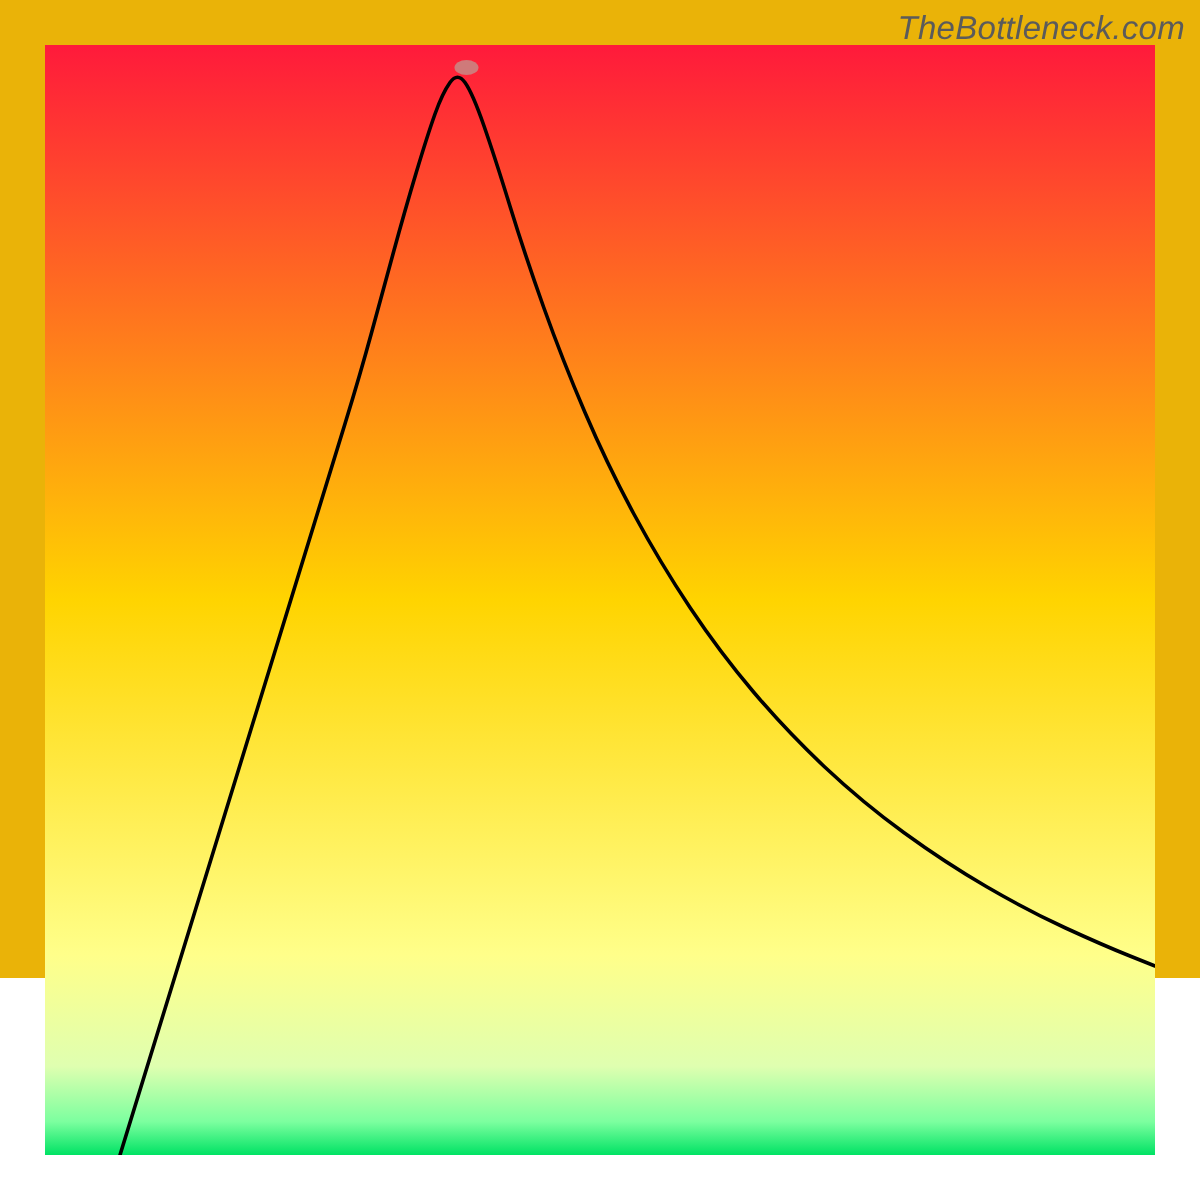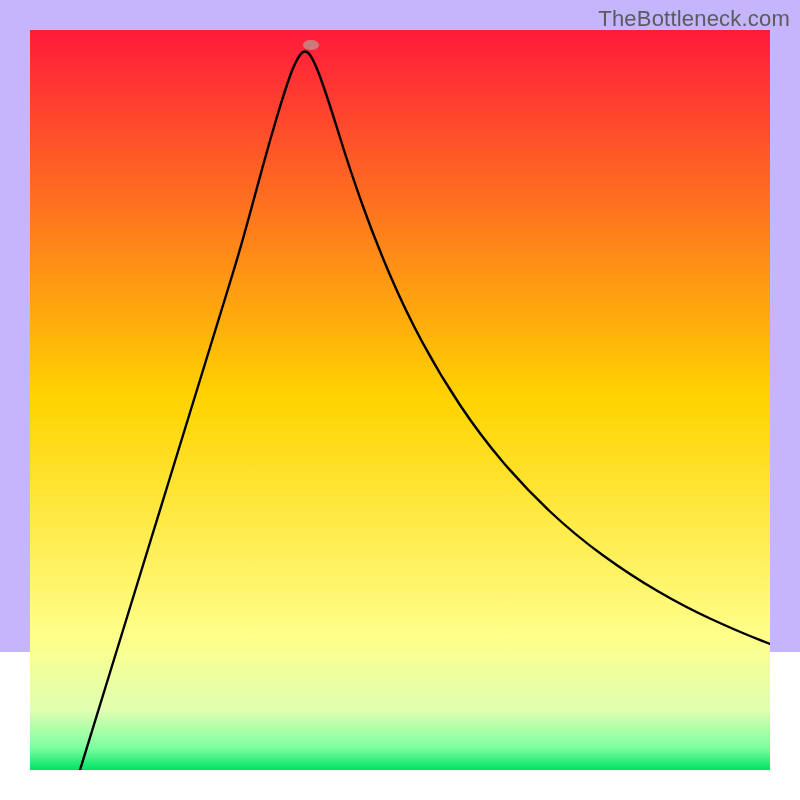--- a/index.html
+++ b/index.html
@@ -8,21 +8,22 @@
     background: #ffffff;
     width: 800px;
     height: 800px;
     overflow: hidden;
     font-family: Arial, Helvetica, sans-serif;
   }
   .chart-container {
     position: relative;
     width: 800px;
     height: 652px;
-    background: #c4b5fd;
+    background: #eab308;
+    font-style: italic;
   }
   .plot-area {
     position: absolute;
     left: 30px;
     top: 30px;
     width: 740px;
     height: 740px;
     overflow: hidden;
   }
   .watermark {

